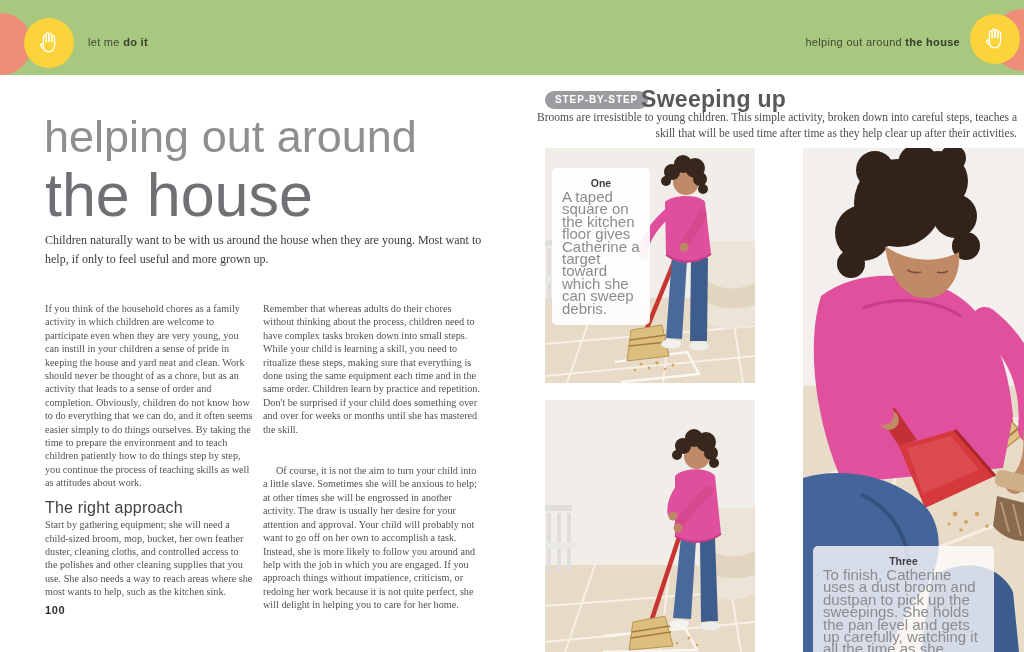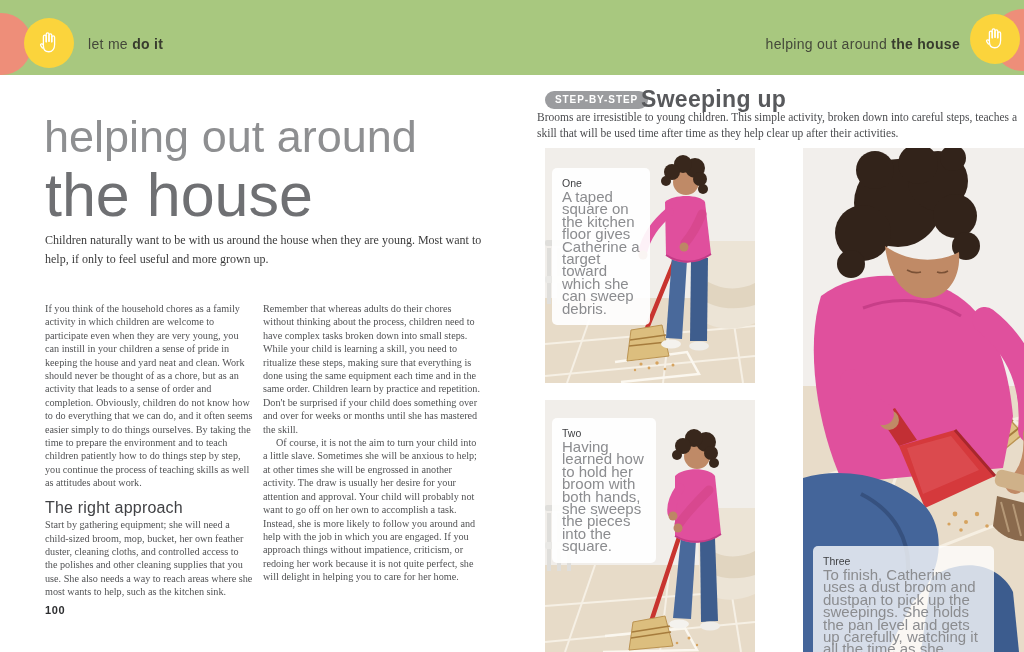--- a/index.html
+++ b/index.html
@@ -8,53 +8,53 @@
   .page { position:absolute; inset:0; width:1024px; height:652px; background:#fff; }
 
   
   .topbar { position:absolute; left:0; top:0; width:1024px; height:75px; background:#a8c87f; }
   .circ { position:absolute; border-radius:50%; }
   .circ.salmon-l { left:-30px; top:13px; width:62px; height:62px; background:#ee8e79; }
   .circ.yellow-l { left:24px; top:18px; width:50px; height:50px; background:#fbd43c; display:flex; align-items:center; justify-content:center; }
   .circ.salmon-r { right:-30px; top:9px; width:62px; height:62px; background:#ee8e79; }
   .circ.yellow-r { right:4px; top:14px; width:50px; height:50px; background:#fbd43c; display:flex; align-items:center; justify-content:center; }
   .hand-svg { width:28px; height:28px; }
-  .hdr-label { position:absolute; top:36px; font-size:14px; color:#45493a; letter-spacing:0.3px; }
+  .hdr-label { position:absolute; top:36px; font-size:11px; color:#45493a; letter-spacing:0.3px; }
   .hdr-label b { color:#383c2e; }
   .hdr-label.l { left:88px; }
   .hdr-label.r { right:64px; text-align:right; }
 
   
   .title { position:absolute; left:44px; top:113px; }
   .t1 { display:block; font-size:45px; line-height:1.08; font-weight:400; color:#8e8f91; }
   .t2 { display:block; font-size:61px; line-height:1.0; font-weight:400; color:#6f7073; margin-top:3px; margin-left:1px; }
   .intro { position:absolute; left:45px; top:231px; width:447px; font-family:"Liberation Serif", serif; font-size:12px; line-height:1.55; color:#3b3b3b; }
   .col { position:absolute; top:302px; font-family:"Liberation Serif", serif; font-size:10.2px; line-height:13.4px; color:#515254; }
   .col1 { left:45px; width:208px; }
   .col2 { left:263px; width:219px; }
   .subhead { font-family:"Liberation Sans", sans-serif; font-size:16px; font-weight:400; color:#404144; letter-spacing:0.2px; margin:11px 0 4px 0; }
-  .indent { text-indent:13px; }
+  .indent { text-indent:13px;margin-top:28px; }
   .pagenum { position:absolute; left:45px; top:604px; font-size:11px; font-weight:700; color:#2d2e30; letter-spacing:0.6px; }
 
   
   .badge { position:absolute; left:545px; top:91px; background:#9b9c9f; color:#ffffff; font-size:10px; font-weight:700; letter-spacing:0.9px; padding:3px 10px 4px 10px; border-radius:10px; }
   .sweep-title { position:absolute; left:641px; top:86px; font-size:23px; color:#58595c; letter-spacing:0.3px; }
-  .desc { position:absolute; left:537px; top:109px; width:480px; font-family:"Liberation Serif", serif; font-size:11.5px; line-height:16.3px; color:#4b4c4f; }
+  .desc { position:absolute; left:537px; top:109px; width:480px; font-family:"Liberation Serif", serif; font-size:11.5px; line-height:16.3px; color:#4b4c4f;text-align:right; }
 
   .photo { position:absolute; overflow:hidden; background:#f1eeea; }
   .photo svg { display:block; width:100%; height:100%; }
   .photo1 { left:545px; top:148px; width:210px; height:235px; }
   .photo2 { left:545px; top:400px; width:210px; height:252px; }
   .photo3 { left:767px; top:148px; width:257px; height:504px;margin-left:36px; }
 
   .cap { position:absolute; background:rgba(255,255,255,0.92); border-radius:5px; padding:9px 10px 10px 10px; }
   .cap1 { left:7px; top:20px; width:98px; }
   .cap2 { left:7px; top:18px; width:104px; }
   .cap3 { left:10px; top:398px; width:181px; background:rgba(255,255,255,0.78); }
-  .cap-title { font-size:10.5px; font-weight:400; color:#3e3f42; margin-bottom:2px; }
+  .cap-title { font-size:10.5px; font-weight:700; color:#3e3f42; margin-bottom:2px;text-align:center; }
   .cap-text { font-size:15px; line-height:12.4px; color:#8b8c8f; }
 </style>
 </head>
 <body>
 
 <div class="page">
 
   <header class="topbar">
     <div class="circ salmon-l"></div>
     <div class="circ yellow-l">
@@ -213,24 +213,20 @@
         <circle cx="152" cy="56" r="13" fill="#bf8a67"></circle>
         <g fill="#38271c">
           <circle cx="161" cy="42" r="10"></circle>
             <circle cx="149" cy="38" r="9"></circle>
             <circle cx="138" cy="46" r="8"></circle>
           <circle cx="166" cy="53" r="7"></circle>
             <circle cx="132" cy="55" r="5"></circle>
             <circle cx="169" cy="63" r="5"></circle>
         </g>
       </svg>
-      <figcaption class="cap cap2">
-        <div class="cap-title">Two</div>
-        <div class="cap-text">Having learned how to hold her broom with both hands, she sweeps the pieces into the square.</div>
-      </figcaption>
     </figure>
 
     <figure class="photo photo3">
       <svg viewBox="0 0 257 504" preserveAspectRatio="none">
         <rect width="257" height="504" fill="#f2efec"></rect>
         <rect y="238" width="257" height="266" fill="#e8dcc9"></rect>
         <g stroke="#f6efe2" stroke-width="3" fill="none">
           <path d="M0,334 L257,258"></path>
             <path d="M0,452 L257,352"></path>
             <path d="M150,238 L257,300"></path>

